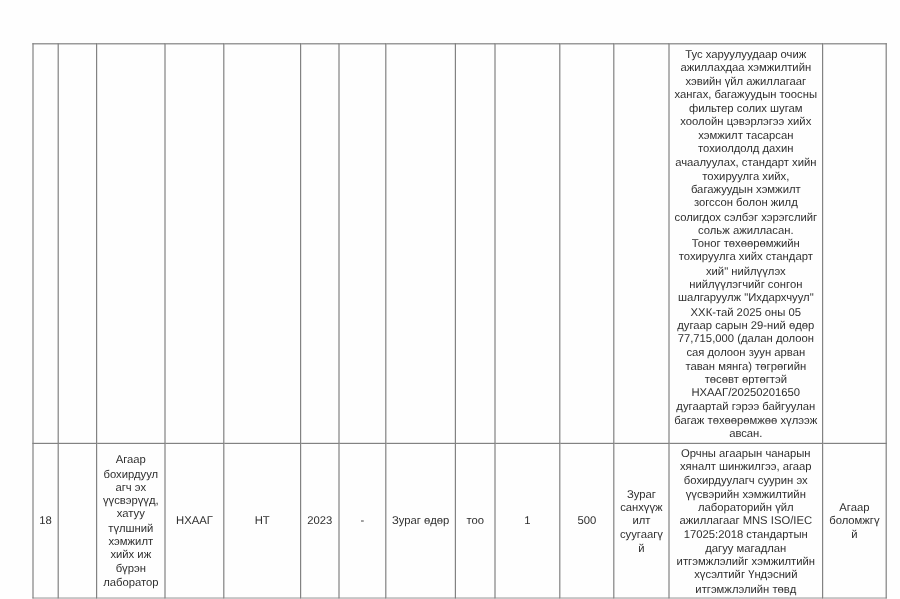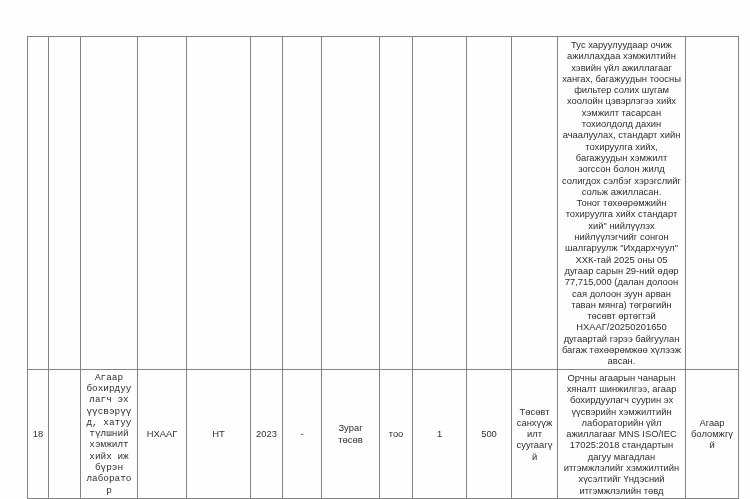--- a/index.html
+++ b/index.html
@@ -39,21 +39,20 @@
   td.cell-justify-top {
     text-align: justify;
     vertical-align: top;
     padding: 3px 4px 3px 4px;
     white-space: pre-line;
   }
   td.cell-project {
     text-align: justify;
     vertical-align: top;
     padding: 3px 3px;
-    font-family: Liberation Mono, monospace;
   }
 </style>
 </head>
 <body>
 
 <div class="sheet">
   <table class="grid">
     <colgroup>
       <col style="width:21px">
         <col style="width:32px">
@@ -89,23 +88,23 @@
       <td></td>
     </tr>
     <tr class="row-data">
       <td>18</td>
       <td></td>
       <td class="cell-project">Агаар бохирдуулагч эх үүсвэрүүд, хатуу түлшний хэмжилт хийх иж бүрэн лаборатор</td>
       <td>НХААГ</td>
       <td>НТ</td>
       <td>2023</td>
       <td>-</td>
-      <td>Зураг төсөв</td>
+      <td>Зураг өдөр</td>
       <td>тоо</td>
       <td>1</td>
       <td>500</td>
-      <td>Төсөвт санхүүжилт суугаагүй</td>
+      <td>Зураг санхүүжилт суугаагүй</td>
       <td class="cell-justify-top">Орчны агаарын чанарын хяналт шинжилгээ, агаар бохирдуулагч суурин эх үүсвэрийн хэмжилтийн лабораторийн үйл ажиллагааг MNS ISO/IEC 17025:2018 стандартын дагуу магадлан итгэмжлэлийг хэмжилтийн хүсэлтийг Үндэсний итгэмжлэлийн төвд</td>
       <td>Агаар боломжгүй</td>
     </tr>
   </tbody>
     </table>
 </div>
 
 </body></html>

